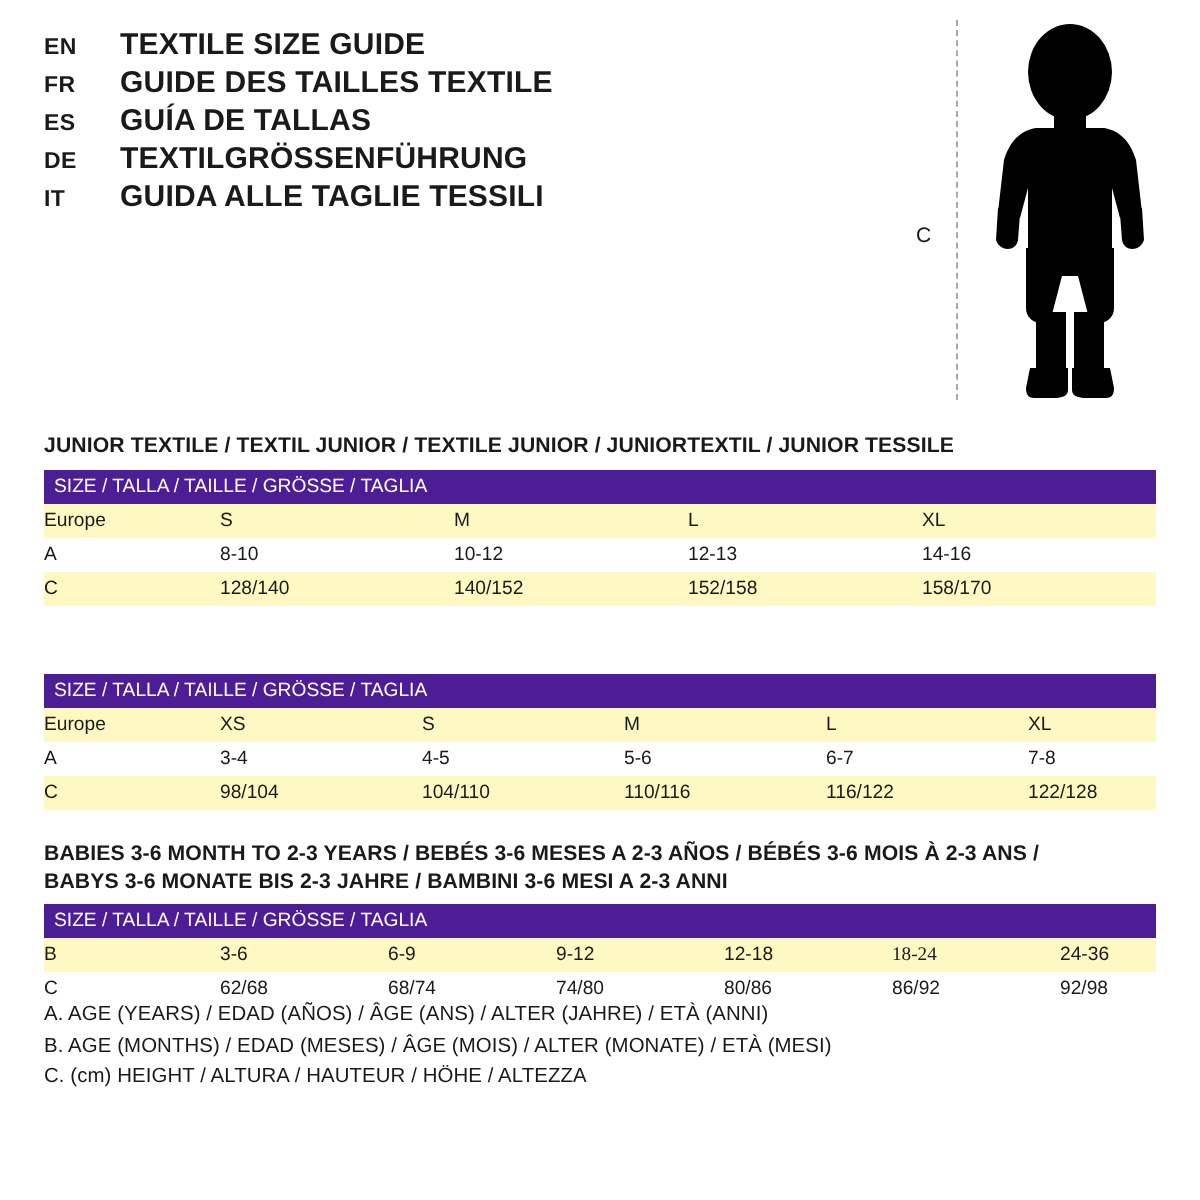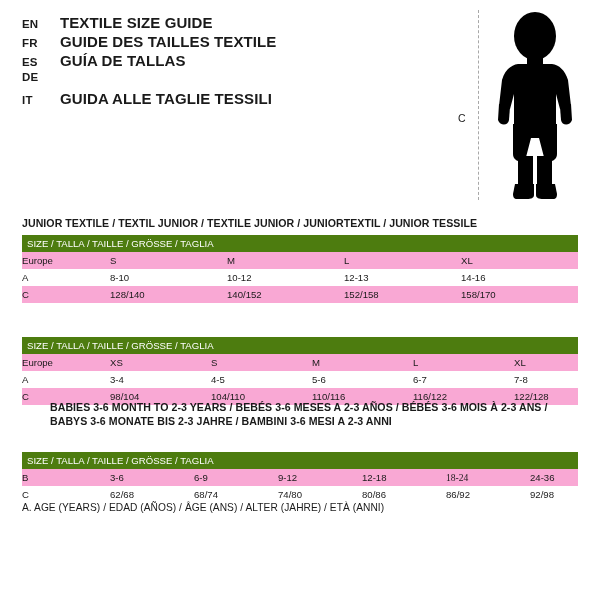--- a/index.html
+++ b/index.html
@@ -96,30 +96,30 @@
     width: 556px;
     font-size: 9.6px;
   }
   table.size-table td {
     padding: 0;
     height: 17px;
     vertical-align: middle;
     color: #1a1a1a;
   }
   tr.head-row {
-    background: #4d7c0f;
+    background: #4c1d95;
     color: #ffffff;
   }
   tr.head-row td {
     color: #ffffff;
     font-size: 9.6px;
     padding-left: 5px;
   }
   tr.shade td {
-    background: #f9a8d4;
+    background: #fef9c3;
   }
   tr.plain td {
     background: #ffffff;
   }
   td.rowlabel {
     padding-left: 5px;
     width: 88px;
   }
   td.val {
     padding-left: 1px;
@@ -152,20 +152,21 @@
     <div class="lang-row">
       <span class="lang-code">FR</span>
       <span class="lang-title">GUIDE DES TAILLES TEXTILE</span>
     </div>
     <div class="lang-row">
       <span class="lang-code">ES</span>
       <span class="lang-title">GUÍA DE TALLAS</span>
     </div>
     <div class="lang-row">
       <span class="lang-code">DE</span>
+      <span class="lang-title">TEXTILGRÖSSENFÜHRUNG</span>
     </div>
     <div class="lang-row">
       <span class="lang-code">IT</span>
       <span class="lang-title">GUIDA ALLE TAGLIE TESSILI</span>
     </div>
   </div>
 
   <div class="figure-area">
     <div class="dash-line"></div>
     <span class="c-label">C</span>
@@ -247,21 +248,21 @@
       <td class="rowlabel">C</td>
       <td class="val">98/104</td>
       <td class="val">104/110</td>
       <td class="val">110/116</td>
       <td class="val">116/122</td>
       <td class="val">122/128</td>
     </tr>
   </tbody>
     </table>
 
-  <div class="section-title two-line" style="top:400px;margin-left:28px;">
+  <div class="section-title two-line" style="top:420px;">
     <div>BABIES 3-6 MONTH TO 2-3 YEARS / BEBÉS 3-6 MESES A 2-3 AÑOS / BÉBÉS 3-6 MOIS À 2-3 ANS /</div>
     <div>BABYS 3-6 MONATE BIS 2-3 JAHRE / BAMBINI 3-6 MESI A 2-3 ANNI</div>
   </div>
   <table class="size-table" style="top:452px;">
     <tbody>
         <tr class="head-row">
       <td colspan="7">SIZE / TALLA / TAILLE / GRÖSSE / TAGLIA</td>
     </tr>
     <tr class="shade">
       <td class="rowlabel">B</td>
@@ -279,15 +280,17 @@
       <td class="val">74/80</td>
       <td class="val">80/86</td>
       <td class="val">86/92</td>
       <td class="val">92/98</td>
     </tr>
   </tbody>
     </table>
 
   <div class="footnotes">
     <div class="footnote">A. AGE (YEARS) / EDAD (AÑOS) / ÂGE (ANS) / ALTER (JAHRE) / ETÀ (ANNI)</div>
+    <div class="footnote">B. AGE (MONTHS) / EDAD (MESES) / ÂGE (MOIS) / ALTER (MONATE) / ETÀ (MESI)</div>
+    <div class="footnote">C. (cm) HEIGHT / ALTURA / HAUTEUR / HÖHE / ALTEZZA</div>
   </div>
 
 </div>
 
 </body></html>

